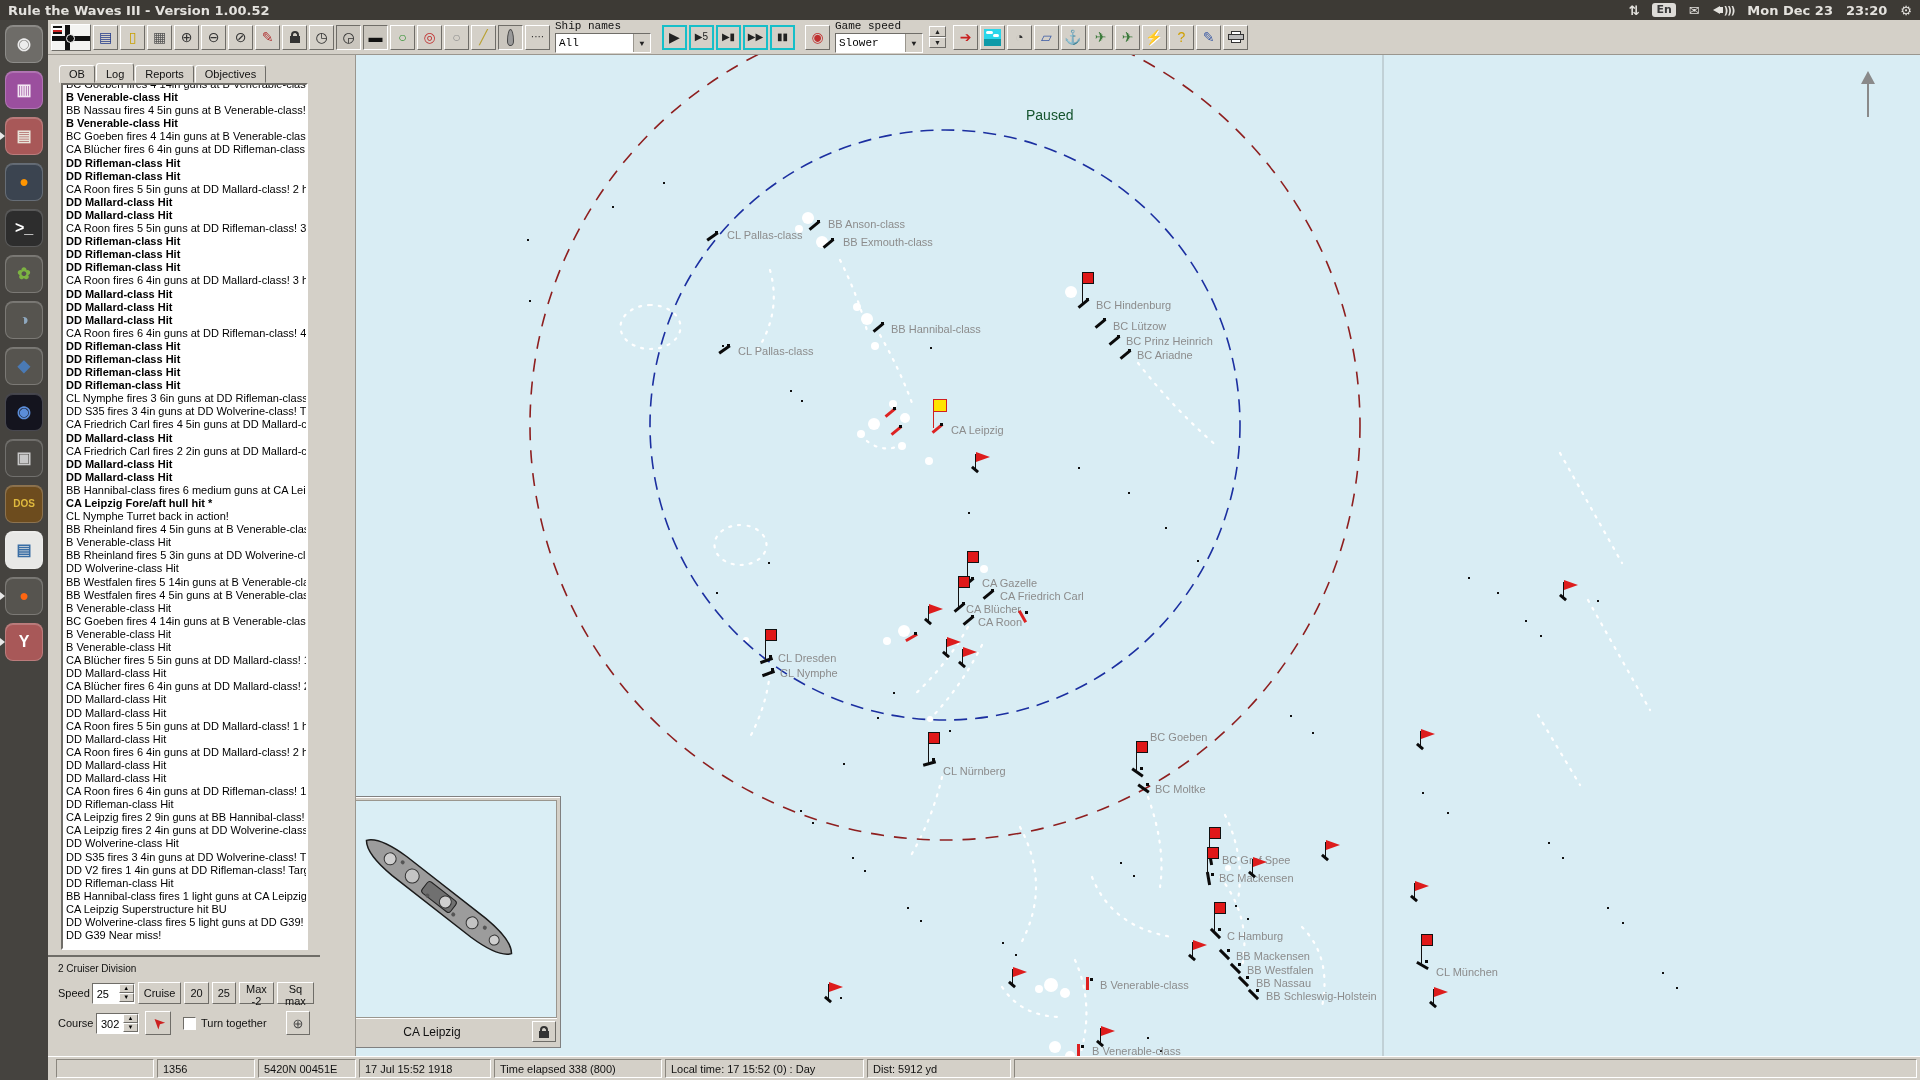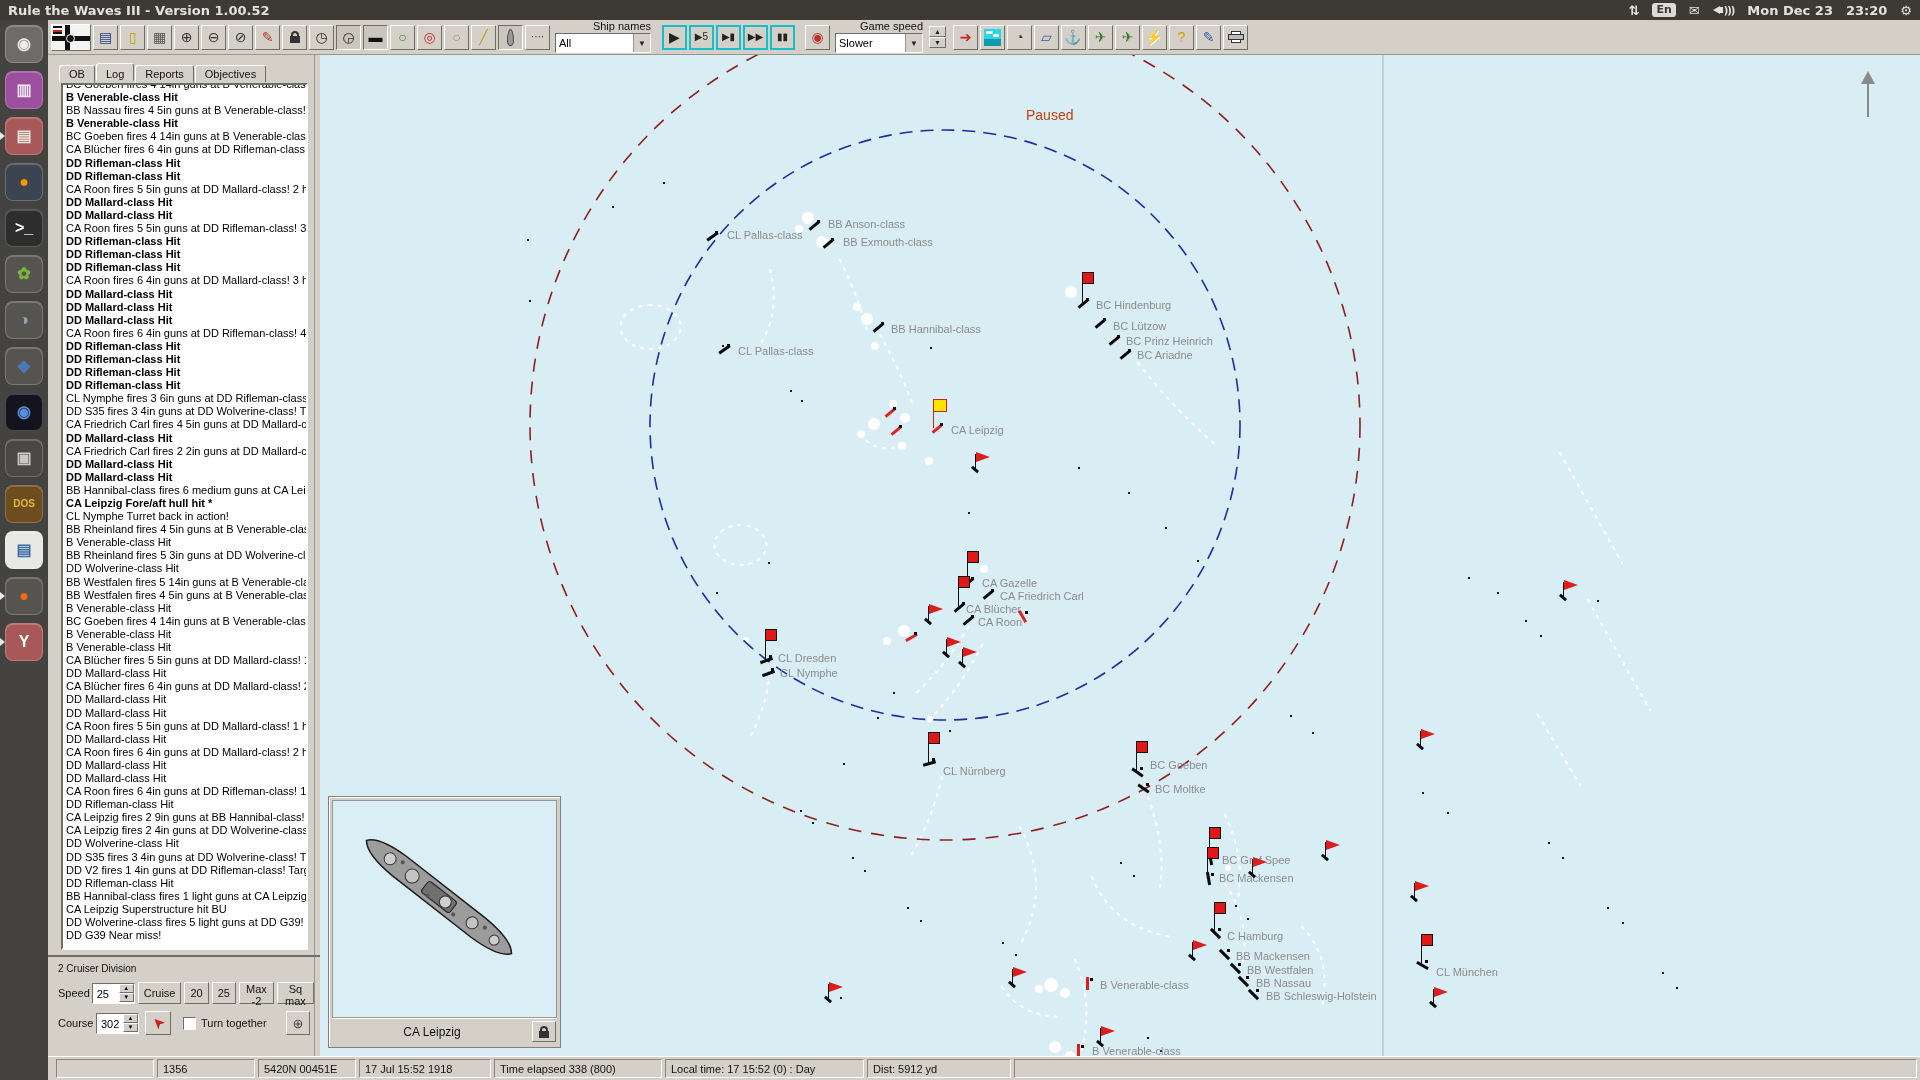--- a/index.html
+++ b/index.html
@@ -48,31 +48,31 @@
   .lockico .sh{position:absolute;left:1px;top:0;width:8px;height:7px;border:2px solid #333;border-bottom:none;border-radius:4px 4px 0 0;}
   .lockico .bd{position:absolute;left:0;top:5px;width:10px;height:7px;background:#333;}
   .weatherico{width:17px;height:17px;background:linear-gradient(#29d6ea 0 60%,#0e9aa8 60% 100%);position:relative;}
   .weatherico i{position:absolute;left:2px;top:2px;width:7px;height:3px;background:#fff;border-radius:2px;}
   .weatherico b{position:absolute;right:2px;top:5px;width:6px;height:3px;background:#fff;border-radius:2px;}
   .printerico{width:16px;height:12px;position:relative;}
   .printerico .p1{position:absolute;left:3px;top:0;width:10px;height:4px;background:#fff;border:1px solid #333;}
   .printerico .p2{position:absolute;left:0;top:3px;width:16px;height:6px;background:#bbb;border:1px solid #333;}
   .printerico .p3{position:absolute;left:3px;top:8px;width:10px;height:4px;background:#fff;border:1px solid #333;}
   .shiptopico{width:7px;height:17px;background:#9a9a9a;border:1px solid #444;border-radius:50% 50% 45% 45%/70% 70% 30% 30%;}
-  .tb-group{display:flex;flex-direction:column;margin:0 4px;align-items:flex-end;}
+  .tb-group{display:flex;flex-direction:column;margin:0 4px;align-items:flex-start;font-family:Liberation Mono, monospace;}
   .tb-group .lbl{font-size:11px;color:#111;line-height:11px;margin-bottom:1px;}
   .combo{display:flex;width:96px;height:20px;border:1px solid;border-color:#6f6d68 #ffffff #ffffff #6f6d68;background:#fff;}
   .combo .txt{flex:1;font-size:11px;padding:3px 3px;}
   .combo .btn{width:17px;background:#d4d0c8;border-left:1px solid #9a968e;display:flex;align-items:center;justify-content:center;font-size:8px;color:#222;}
   .spinner{display:flex;flex-direction:column;margin:0 2px;}
   .spinner div{width:17px;height:11px;background:#d4d0c8;border:1px solid;border-color:#ffffff #6f6d68 #6f6d68 #ffffff;
     font-size:7px;display:flex;align-items:center;justify-content:center;color:#222;}
 
   
-  .leftpanel{position:absolute;left:48px;top:55px;width:267px;height:1001px;background:#d4d0c8;z-index:20;
+  .leftpanel{position:absolute;left:48px;top:55px;width:308px;height:1001px;background:#d4d0c8;z-index:20;
     border-right:1px solid #9a968e;}
   .tabs{display:flex;margin:10px 0 0 11px;height:18px;}
   .tab{border:1px solid;border-color:#fff #6f6d68 #d4d0c8 #fff;border-radius:3px 3px 0 0;background:#d4d0c8;
     font-size:11px;padding:2px 9px 0 9px;margin-right:1px;color:#111;}
   .tab.active{position:relative;top:-2px;padding-top:4px;background:#d8d4cc;z-index:2;}
   .logbox{position:absolute;left:13px;top:28px;width:247px;height:867px;background:#fff;
     border:2px solid;border-color:#6f6d68 #ffffff #ffffff #6f6d68;overflow:hidden;padding-left:3px;}
   .logline{height:13.1px;line-height:13.4px;font-size:11px;white-space:nowrap;overflow:hidden;color:#000;}
   .logline.b{font-weight:bold;}
   .logline:first-child{margin-top:-7px;}
@@ -91,21 +91,21 @@
     display:flex;align-items:center;justify-content:center;}
   .arrowbtn span{color:#cc2020;font-size:15px;transform:rotate(225deg);display:block;}
   .chk{width:13px;height:13px;background:#fff;border:1px solid;border-color:#6f6d68 #fff #fff #6f6d68;margin:0 5px 0 12px;}
   .chklbl{font-size:11px;color:#111;}
   .compassbtn{width:24px;height:24px;margin-left:auto;margin-right:4px;background:#d4d0c8;border:1px solid;
     border-color:#fff #6f6d68 #6f6d68 #fff;font-size:13px;color:#444;display:flex;align-items:center;justify-content:center;}
 
   
   .map{position:absolute;left:320px;top:55px;width:1600px;height:1001px;background:#d9edf4;overflow:hidden;z-index:10;}
   .map svg{position:absolute;left:0;top:0;}
-  .paused{position:absolute;left:706px;top:52px;font-size:14px;color:#c2410c;}
+  .paused{position:absolute;left:706px;top:52px;font-size:14px;color:#14532d;}
   .weatherblk{position:absolute;left:1416px;top:923px;font-size:12px;font-weight:bold;color:#4d565c;line-height:18px;white-space:pre;}
   .shipmark{position:absolute;background:#0a0a0a;}
   .shipmark.red{background:#dd2222;}
   .shipdot{position:absolute;width:3px;height:3px;background:#0a0a0a;}
   .shiplabel{position:absolute;font-size:11px;color:#8c8c8c;white-space:nowrap;transform:translateY(-55%);}
   .speck{position:absolute;width:2px;height:2px;background:#111;}
   .pole{position:absolute;width:1px;background:#111;}
   .flag-sq{position:absolute;width:12px;height:12px;background:#e01818;border:1px solid #111;}
   .flag-sel{position:absolute;width:14px;height:13px;background:#ffe400;border:1px solid #d02020;}
   .pennant{position:absolute;width:0;height:0;border-top:5px solid transparent;border-bottom:5px solid transparent;border-left:14px solid #dd1c1c;}
@@ -650,21 +650,21 @@
     <div class="shiplabel" style="left: 460px; top: 619px;">CL Nymphe</div>
     <div class="shipmark" style="left: 603px; top: 707px; width: 13px; height: 3px; transform: rotate(-15deg);"></div>
     <div class="shipdot" style="left: 612px; top: 703px;"></div>
     <div class="pole" style="left: 608px; top: 689px; height: 19px;"></div>
     <div class="flag-sq" style="left: 608px; top: 677px;"></div>
     <div class="shiplabel" style="left: 623px; top: 717px;">CL Nürnberg</div>
     <div class="shipmark" style="left: 811px; top: 716px; width: 13px; height: 3px; transform: rotate(35deg);"></div>
     <div class="shipdot" style="left: 820px; top: 712px;"></div>
     <div class="pole" style="left: 816px; top: 698px; height: 19px;"></div>
     <div class="flag-sq" style="left: 816px; top: 686px;"></div>
-    <div class="shiplabel" style="left: 830px; top: 711px; text-align: right;">BC Goeben</div>
+    <div class="shiplabel" style="left: 830px; top: 683px; text-align: right;">BC Goeben</div>
     <div class="shipmark" style="left: 817px; top: 732px; width: 13px; height: 3px; transform: rotate(35deg);"></div>
     <div class="shipdot" style="left: 826px; top: 728px;"></div>
     <div class="shiplabel" style="left: 835px; top: 735px;">BC Moltke</div>
     <div class="shipmark" style="left: 884px; top: 802px; width: 13px; height: 3px; transform: rotate(80deg);"></div>
     <div class="shipdot" style="left: 893px; top: 798px;"></div>
     <div class="pole" style="left: 889px; top: 784px; height: 19px;"></div>
     <div class="flag-sq" style="left: 889px; top: 772px;"></div>
     <div class="shiplabel" style="left: 902px; top: 806px;">BC Graf Spee</div>
     <div class="shipmark" style="left: 882px; top: 822px; width: 13px; height: 3px; transform: rotate(80deg);"></div>
     <div class="shipdot" style="left: 891px; top: 818px;"></div>

